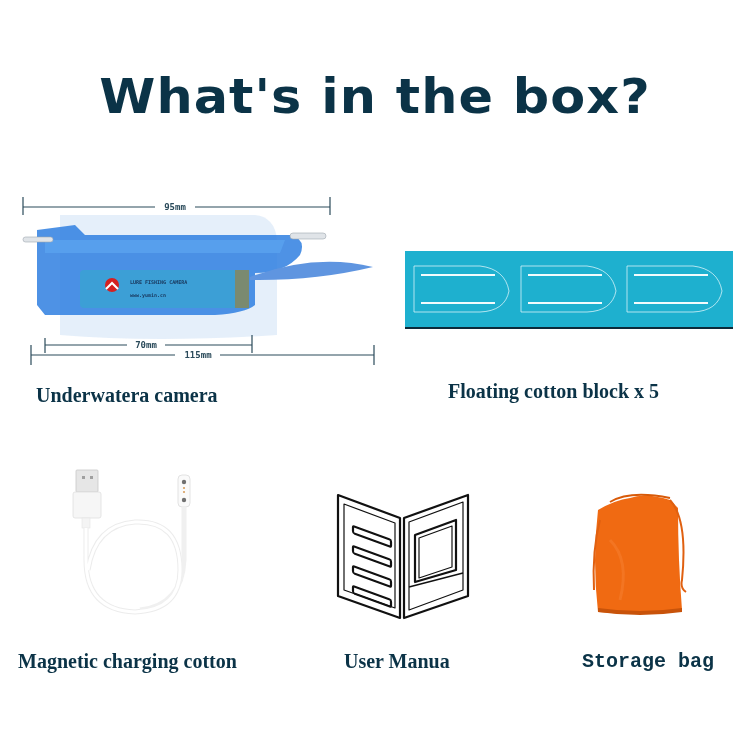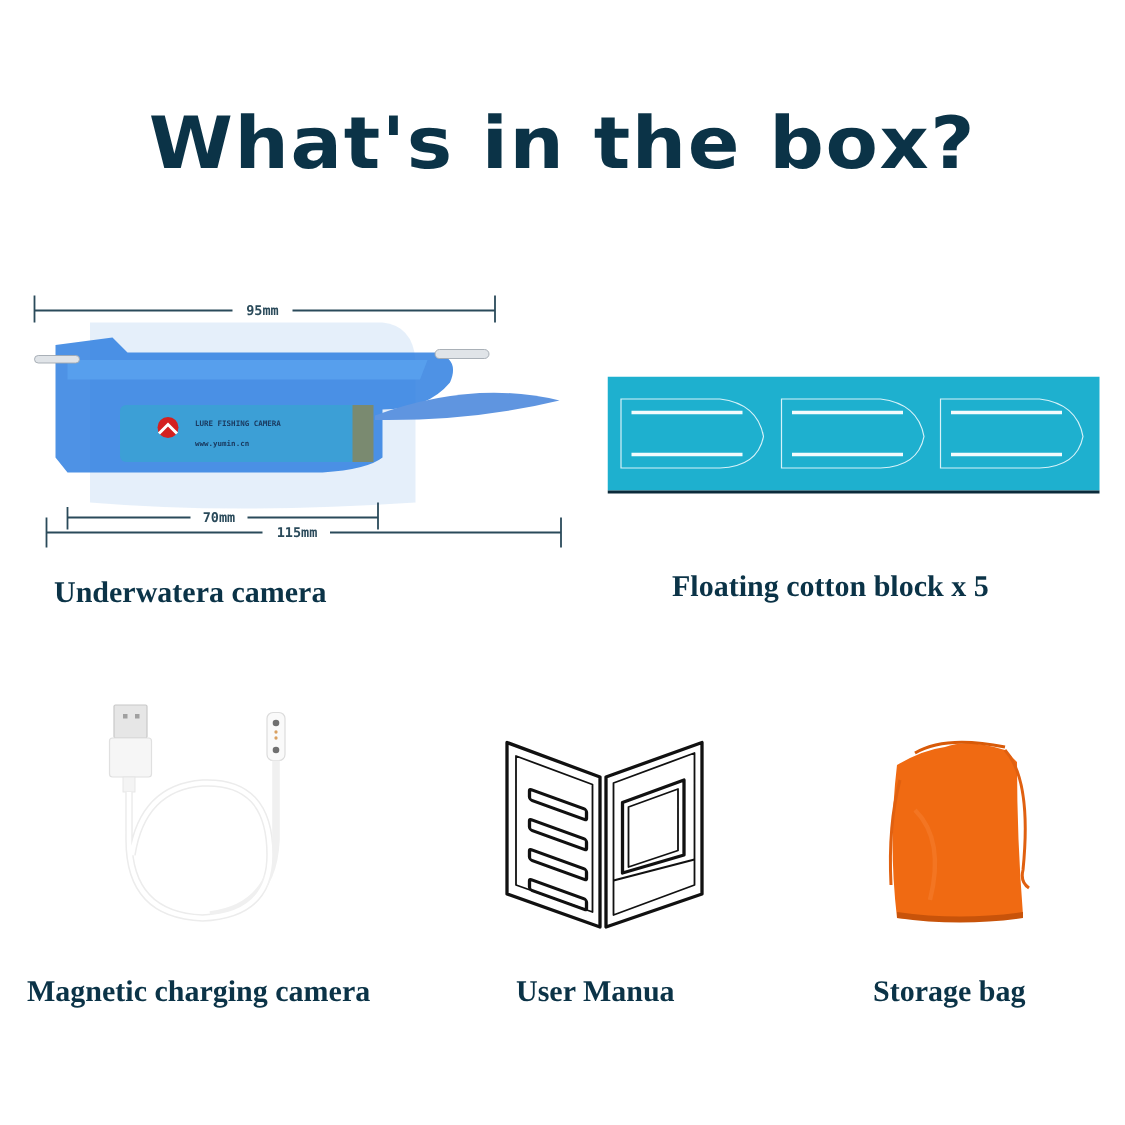--- a/index.html
+++ b/index.html
@@ -92,21 +92,21 @@
     <rect x="138" y="15" width="12" height="32" rx="4" fill="#fafafa" stroke="#dcdcdc" stroke-width="0.8"></rect>
     <circle cx="144" cy="22" r="2.2" fill="#707070"></circle>
     <circle cx="144" cy="28" r="1.1" fill="#d9a060"></circle>
     <circle cx="144" cy="32" r="1.1" fill="#d9a060"></circle>
     <circle cx="144" cy="40" r="2.2" fill="#707070"></circle>
     <path d="M46 68 L46 100 Q46 150 95 152 Q140 150 140 110 Q140 60 95 62 Q55 65 48 110" fill="none" stroke="#ececec" stroke-width="5"></path>
     <path d="M144 47 L144 100 Q142 145 100 150" fill="none" stroke="#f0f0f0" stroke-width="5"></path>
     <path d="M46 68 L46 100 Q46 150 95 152 Q140 150 140 110 Q140 60 95 62 Q55 65 48 110" fill="none" stroke="#ffffff" stroke-width="3"></path>
   </svg>
 </div>
-<div class="caption" style="left:18px;top:650px;">Magnetic charging camera</div>
+<div class="caption" style="left:18px;top:650px;">Magnetic charging cotton</div>
 
 <div class="item" style="left:320px;top:480px;width:160px;height:140px;">
   <svg width="160" height="140" viewBox="0 0 160 140">
     <g fill="none" stroke="#111" stroke-width="2.2" stroke-linejoin="round">
       <path d="M18 15 L80 38 L80 138 L18 116 Z"></path>
       <path d="M24 24 L75 43 L75 128 L24 110 Z" stroke-width="1.2"></path>
       <path d="M84 38 L148 15 L148 116 L84 138 Z"></path>
       <path d="M89 42 L143 22 L143 110 L89 130 Z" stroke-width="1.2"></path>
       <path d="M95 55 L136 40 L136 90 L95 102 Z"></path>
       <path d="M99 58 L132 46 L132 87 L99 98 Z" stroke-width="1.2"></path>
@@ -123,13 +123,13 @@
 <div class="item" style="left:570px;top:480px;width:140px;height:140px;">
   <svg width="140" height="140" viewBox="0 0 140 140">
     <path d="M28 30 Q45 20 60 18 Q75 12 100 20 L108 28 Q108 80 112 130 Q70 136 28 132 Q22 80 28 30 Z" fill="#f06a12"></path>
     <path d="M40 22 Q60 10 100 18" fill="none" stroke="#d85a08" stroke-width="2"></path>
     <path d="M100 20 Q118 40 112 100 Q110 108 116 112" fill="none" stroke="#e06010" stroke-width="2"></path>
     <path d="M30 40 Q22 70 24 110" fill="none" stroke="#e06010" stroke-width="2"></path>
     <path d="M40 60 Q60 80 50 120" fill="none" stroke="#f58032" stroke-width="3" opacity="0.5"></path>
     <path d="M28 128 Q70 134 112 128 L112 132 Q70 138 28 132 Z" fill="#c8530a"></path>
   </svg>
 </div>
-<div class="caption" style="left:582px;top:650px;">Storage bag</div>
+<div class="caption" style="left:582px;top:650px;font-family:Liberation Mono, monospace;">Storage bag</div>
 
 </body></html>

